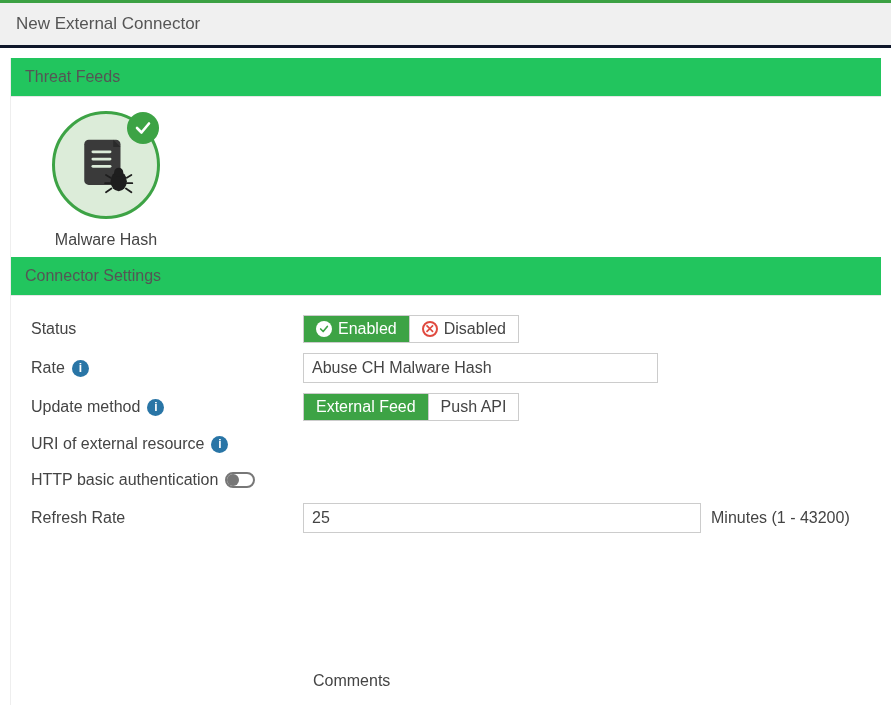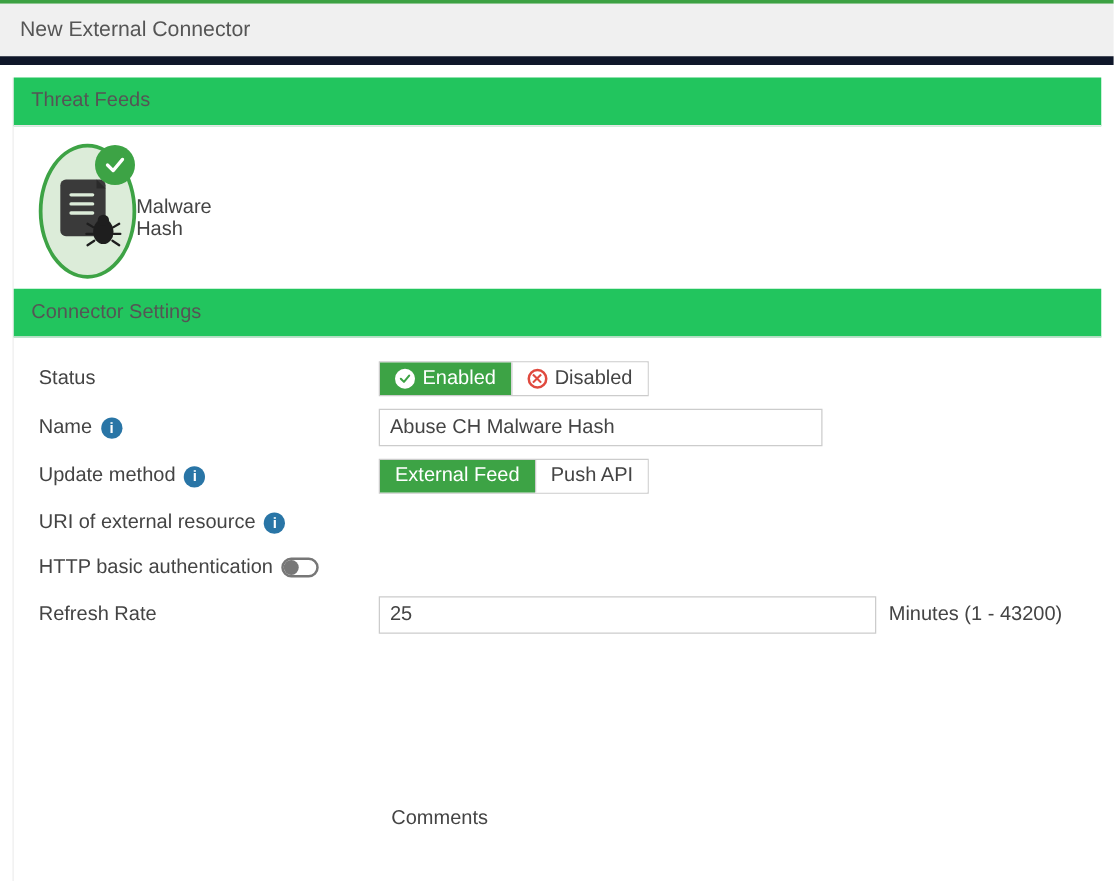--- a/index.html
+++ b/index.html
@@ -12,21 +12,21 @@
     }
     .top-accent {
       height: 3px;
       background: #3ca143;
     }
     .header {
       background: #f0f0f0;
       padding: 11px 16px;
       font-size: 17px;
       color: #555;
-      border-bottom: 7px solid #0f172a;
+      border-bottom: 3px solid #0f172a;
     }
     .body-pad {
       padding: 10px 10px 30px 10px;
     }
     .panel {
       border-left: 1px solid #eee;
       background: #fff;
     }
     .section-title {
       background: #22c55e;
@@ -34,20 +34,21 @@
       font-size: 16px;
       color: #555;
       border-bottom: 1px solid #e6e6e6;
     }
     .section-content {
       padding: 14px 14px 8px 20px;
     }
     
     .feed-tile {
       display: inline-flex;
+      flex-direction: column;
       align-items: center;
       width: 150px;
       cursor: pointer;
     }
     .feed-icon-wrap {
       position: relative;
       width: 108px;
       height: 108px;
       border-radius: 50%;
       border: 3px solid #3da345;
@@ -238,21 +239,21 @@
             <button class="seg-btn">
               <span class="seg-icon-no">✕</span>
               <span>Disabled</span>
             </button>
           </div>
         </div>
       </div>
 
       <div class="form-row">
         <div class="form-label">
-          <span>Name</span>
+          <span>Rate</span>
           <span class="info-icon">i</span>
         </div>
         <div class="form-control-cell">
           <input type="text" class="inp-name" value="Abuse CH Malware Hash" style="">
         </div>
       </div>
 
       <div class="form-row">
         <div class="form-label">
           <span>Update method</span>

